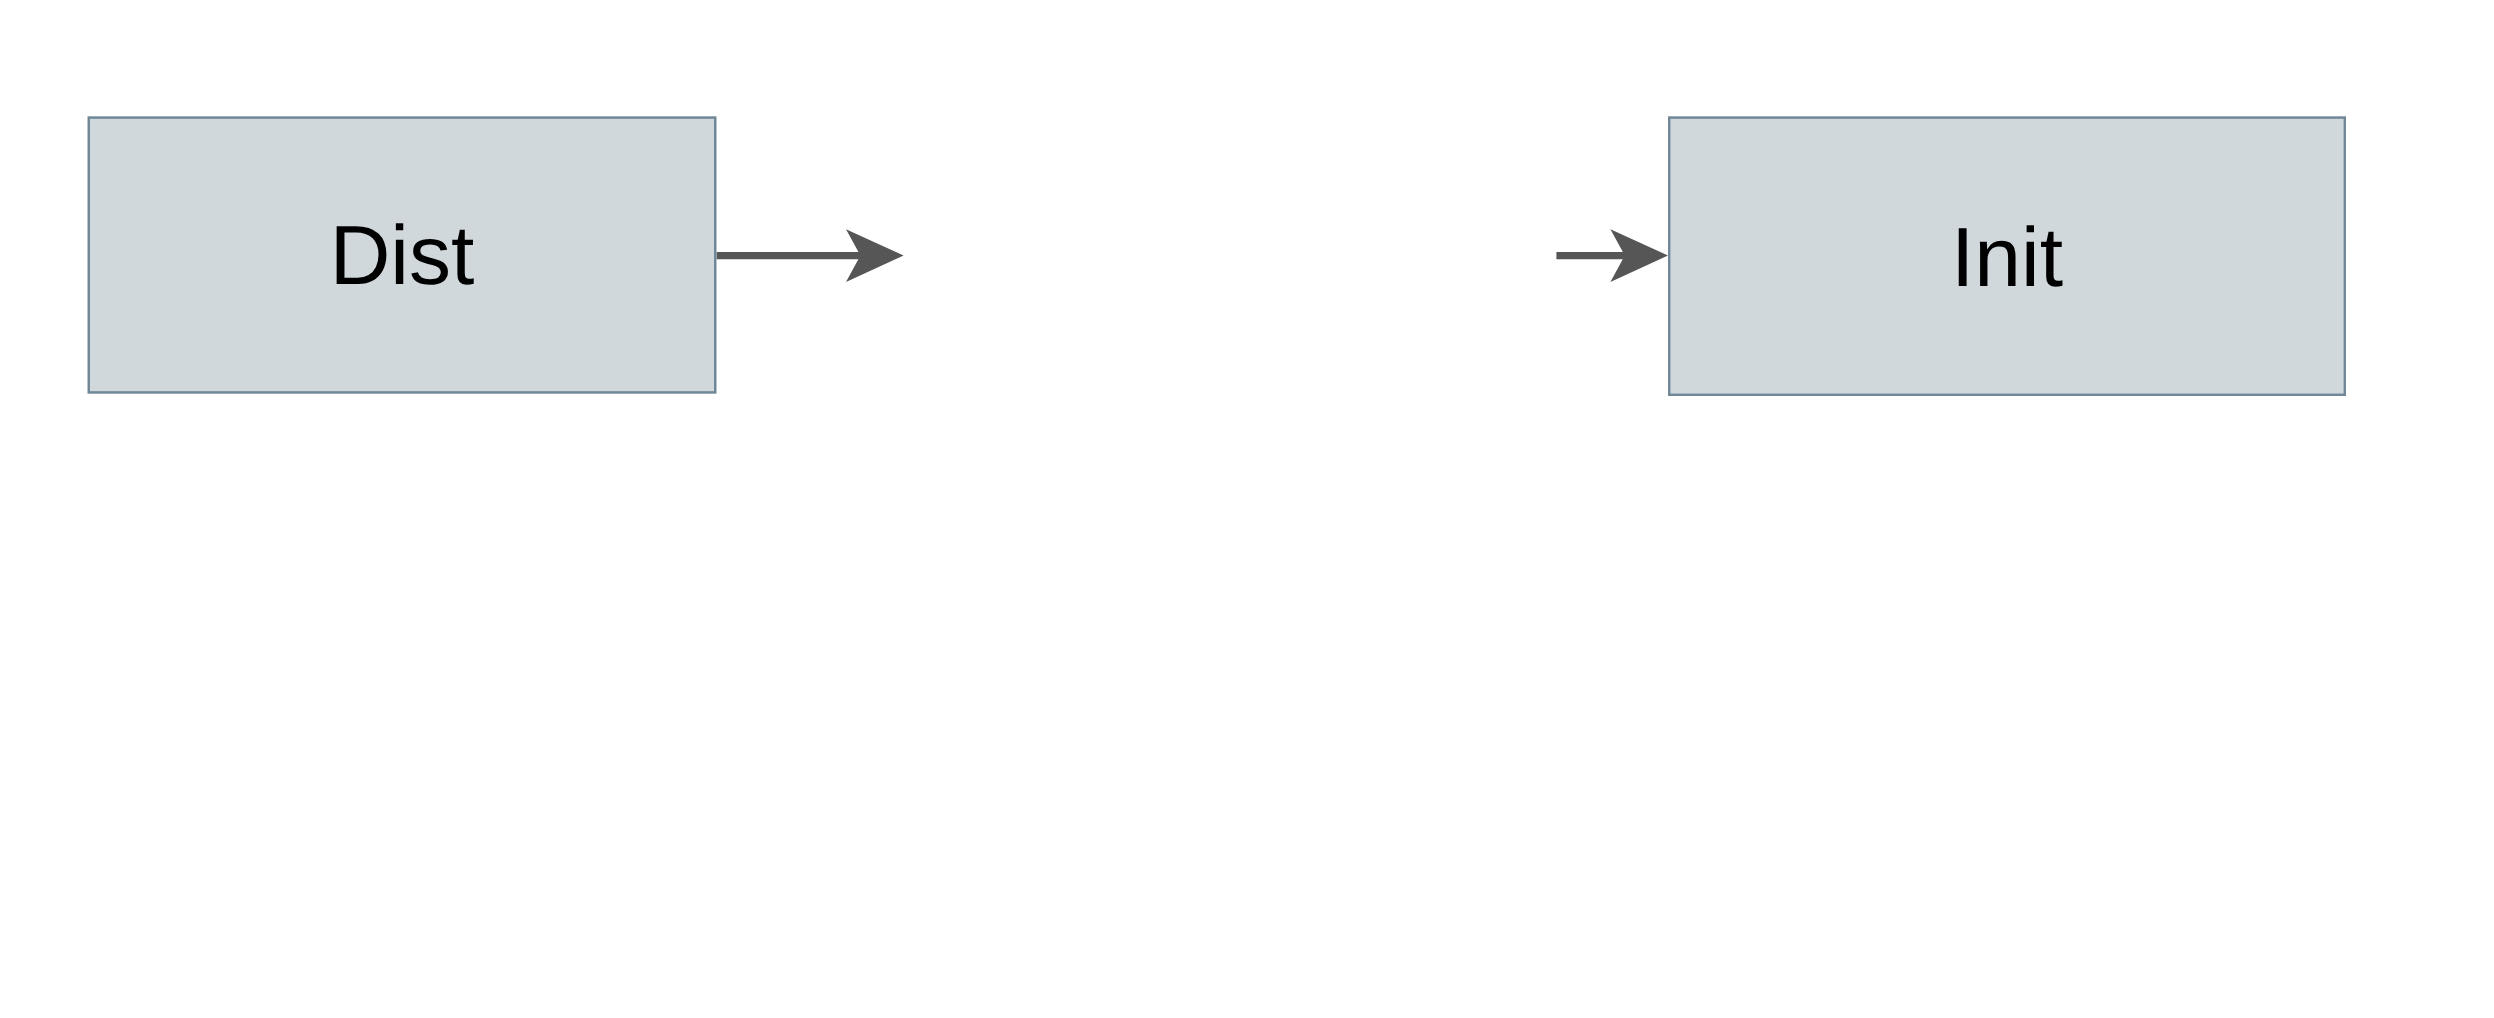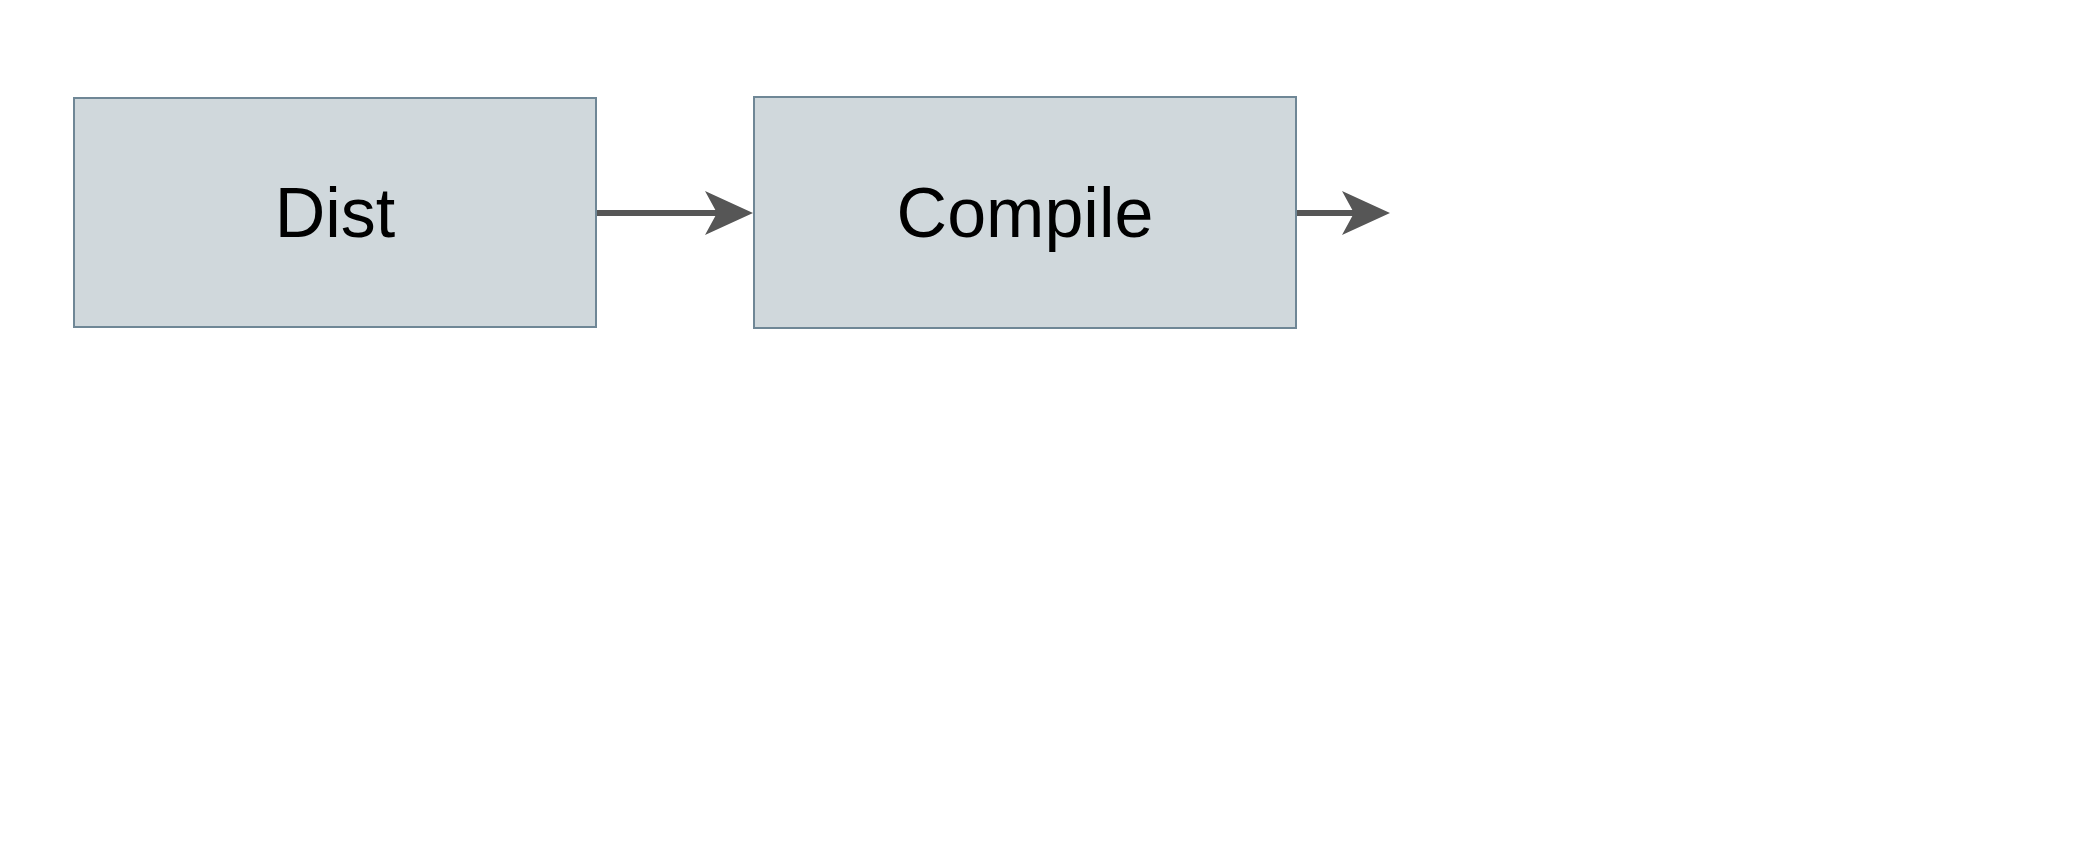--- a/index.html
+++ b/index.html
@@ -71,19 +71,19 @@
     <g>
       <line class="edge-line" x1="1297" y1="213" x2="1360" y2="213"></line>
       <path class="edge-head" d="M 1390 213 L 1342 235 L 1354 213 L 1342 191 Z"></path>
     </g>
   </svg>
 
   <div class="node" style="left:73px; top:97px; width:524px; height:231px;">
     <span class="node-label">Dist</span>
   </div>
 
-  <div class="node" style="left:753px; top:96px; width:544px; height:233px;">
-    <span class="node-label">Compile</span>
+
+  <div class="node" style="left:1390px; top:97px; width:565px; height:233px;">
+    <span class="node-label">Init</span>
   </div>
-
 
 
 </div>
 
 </body></html>

